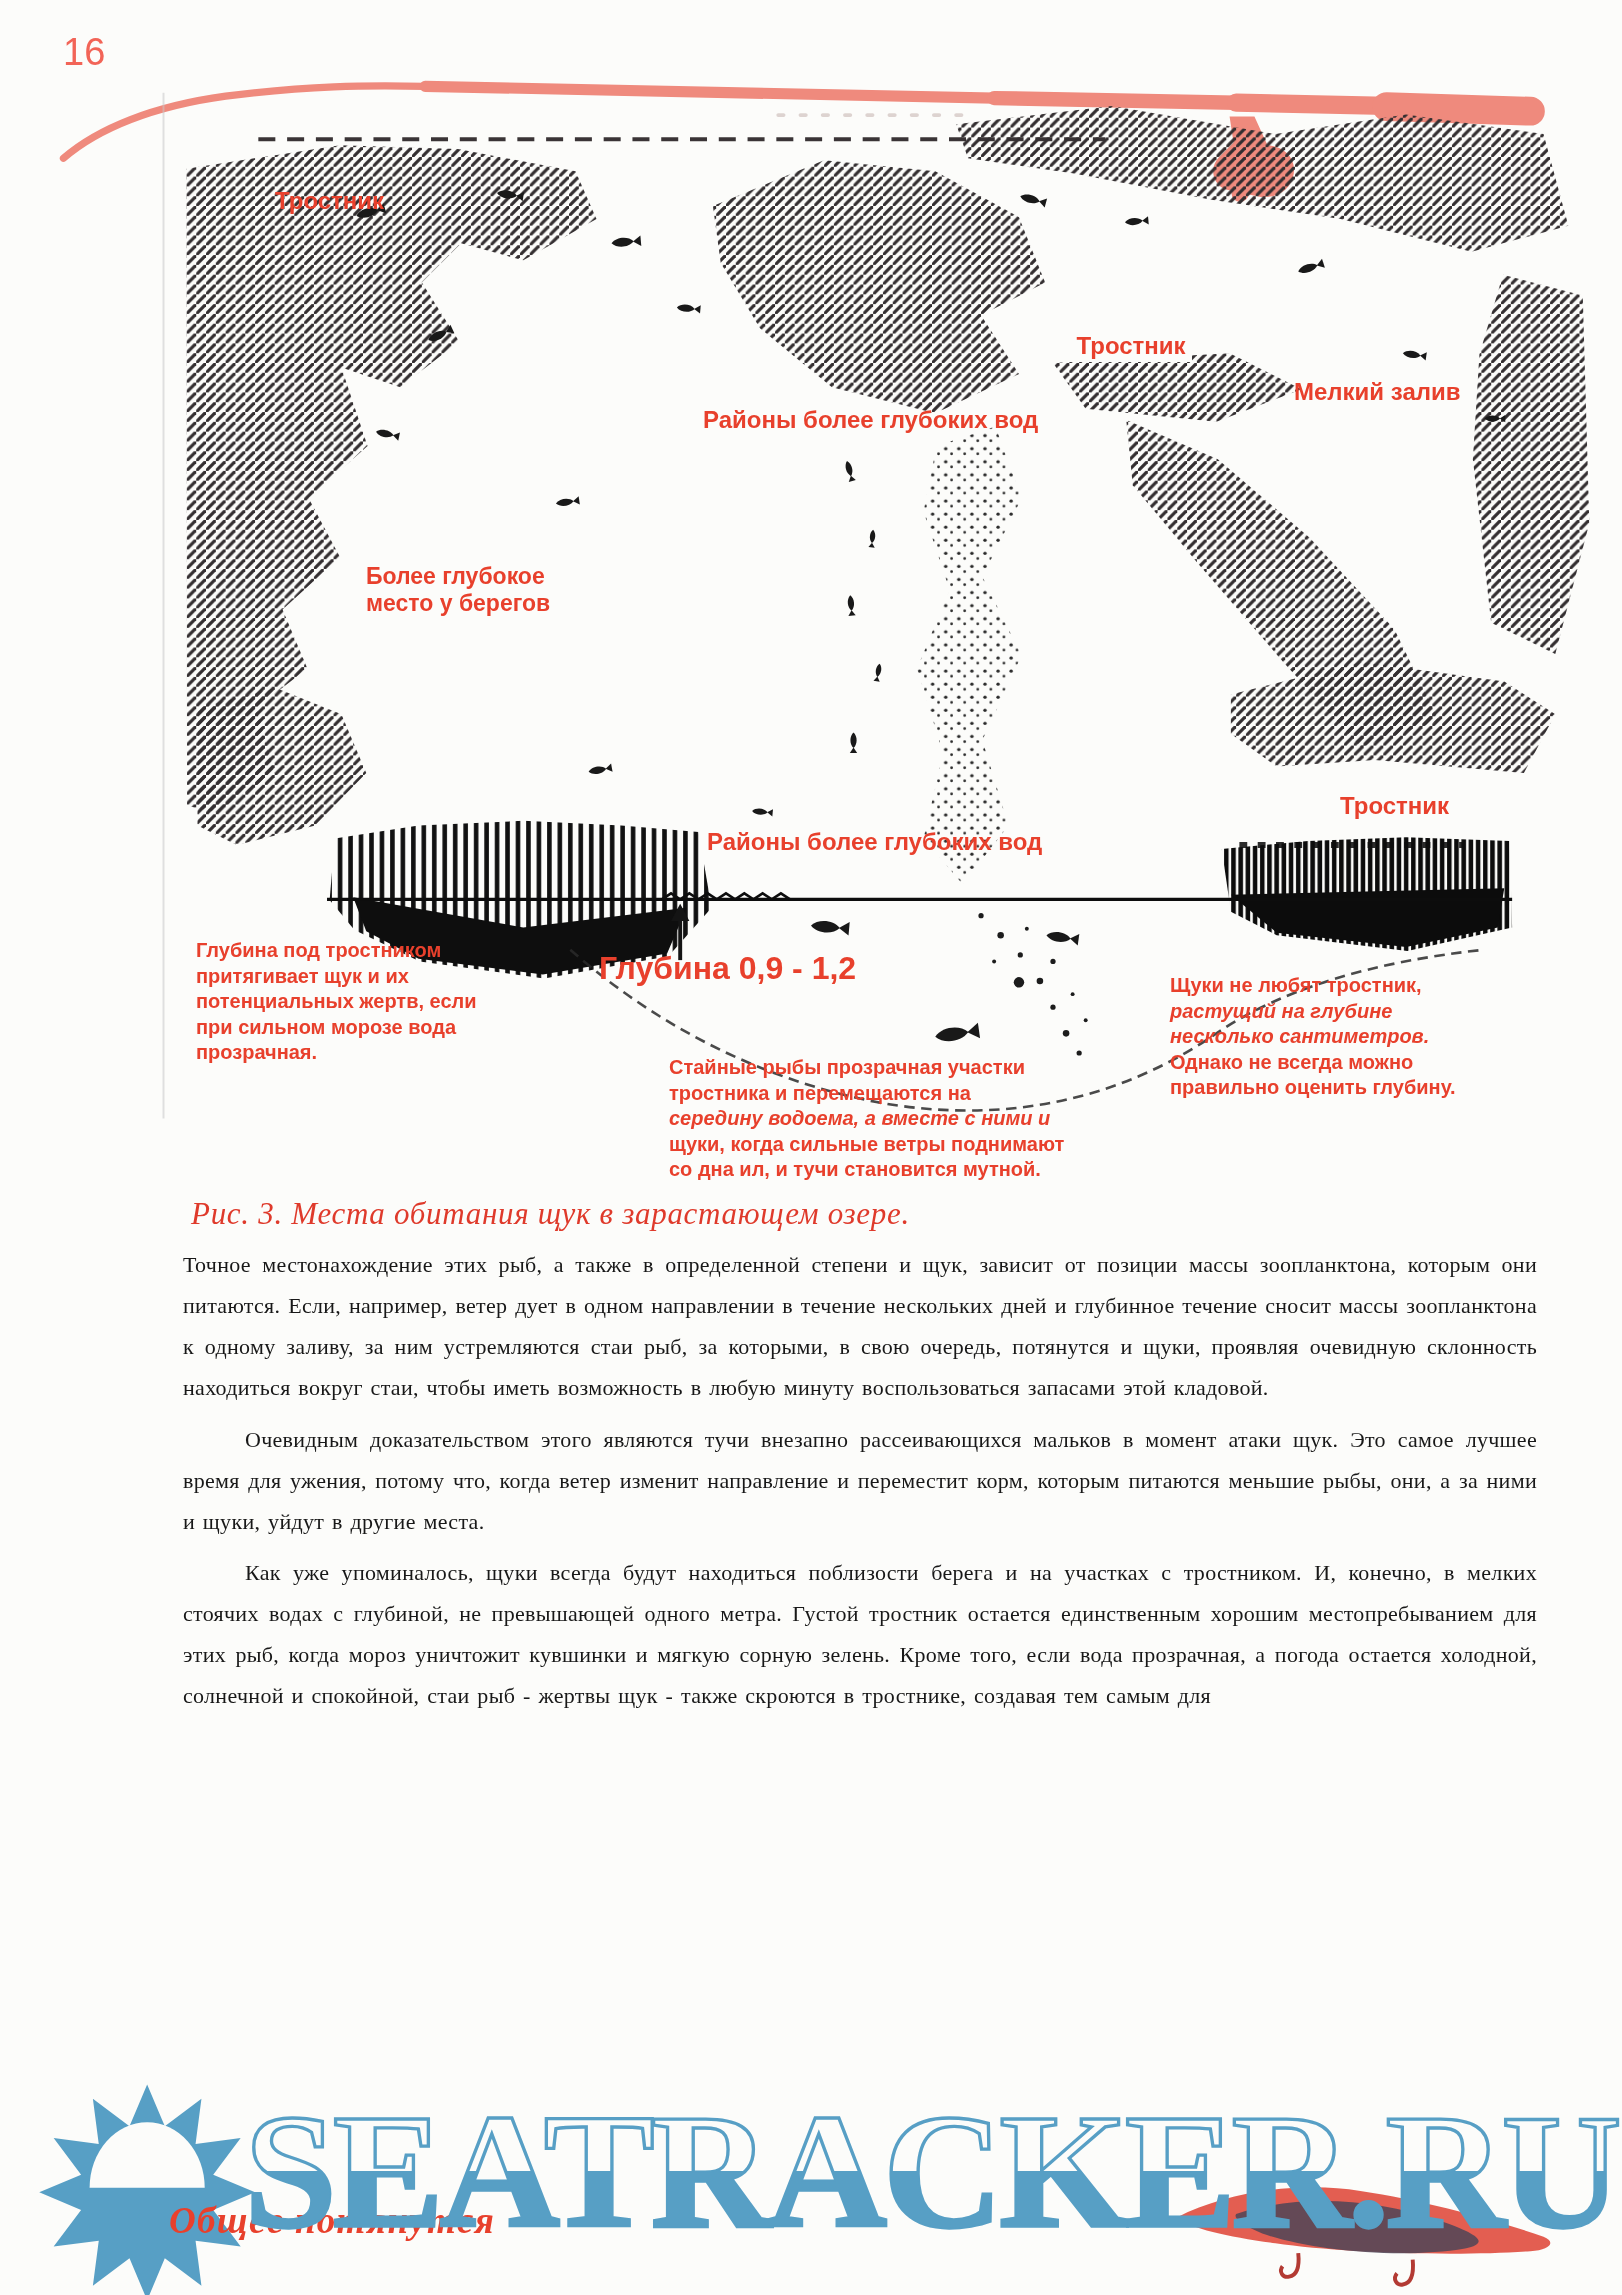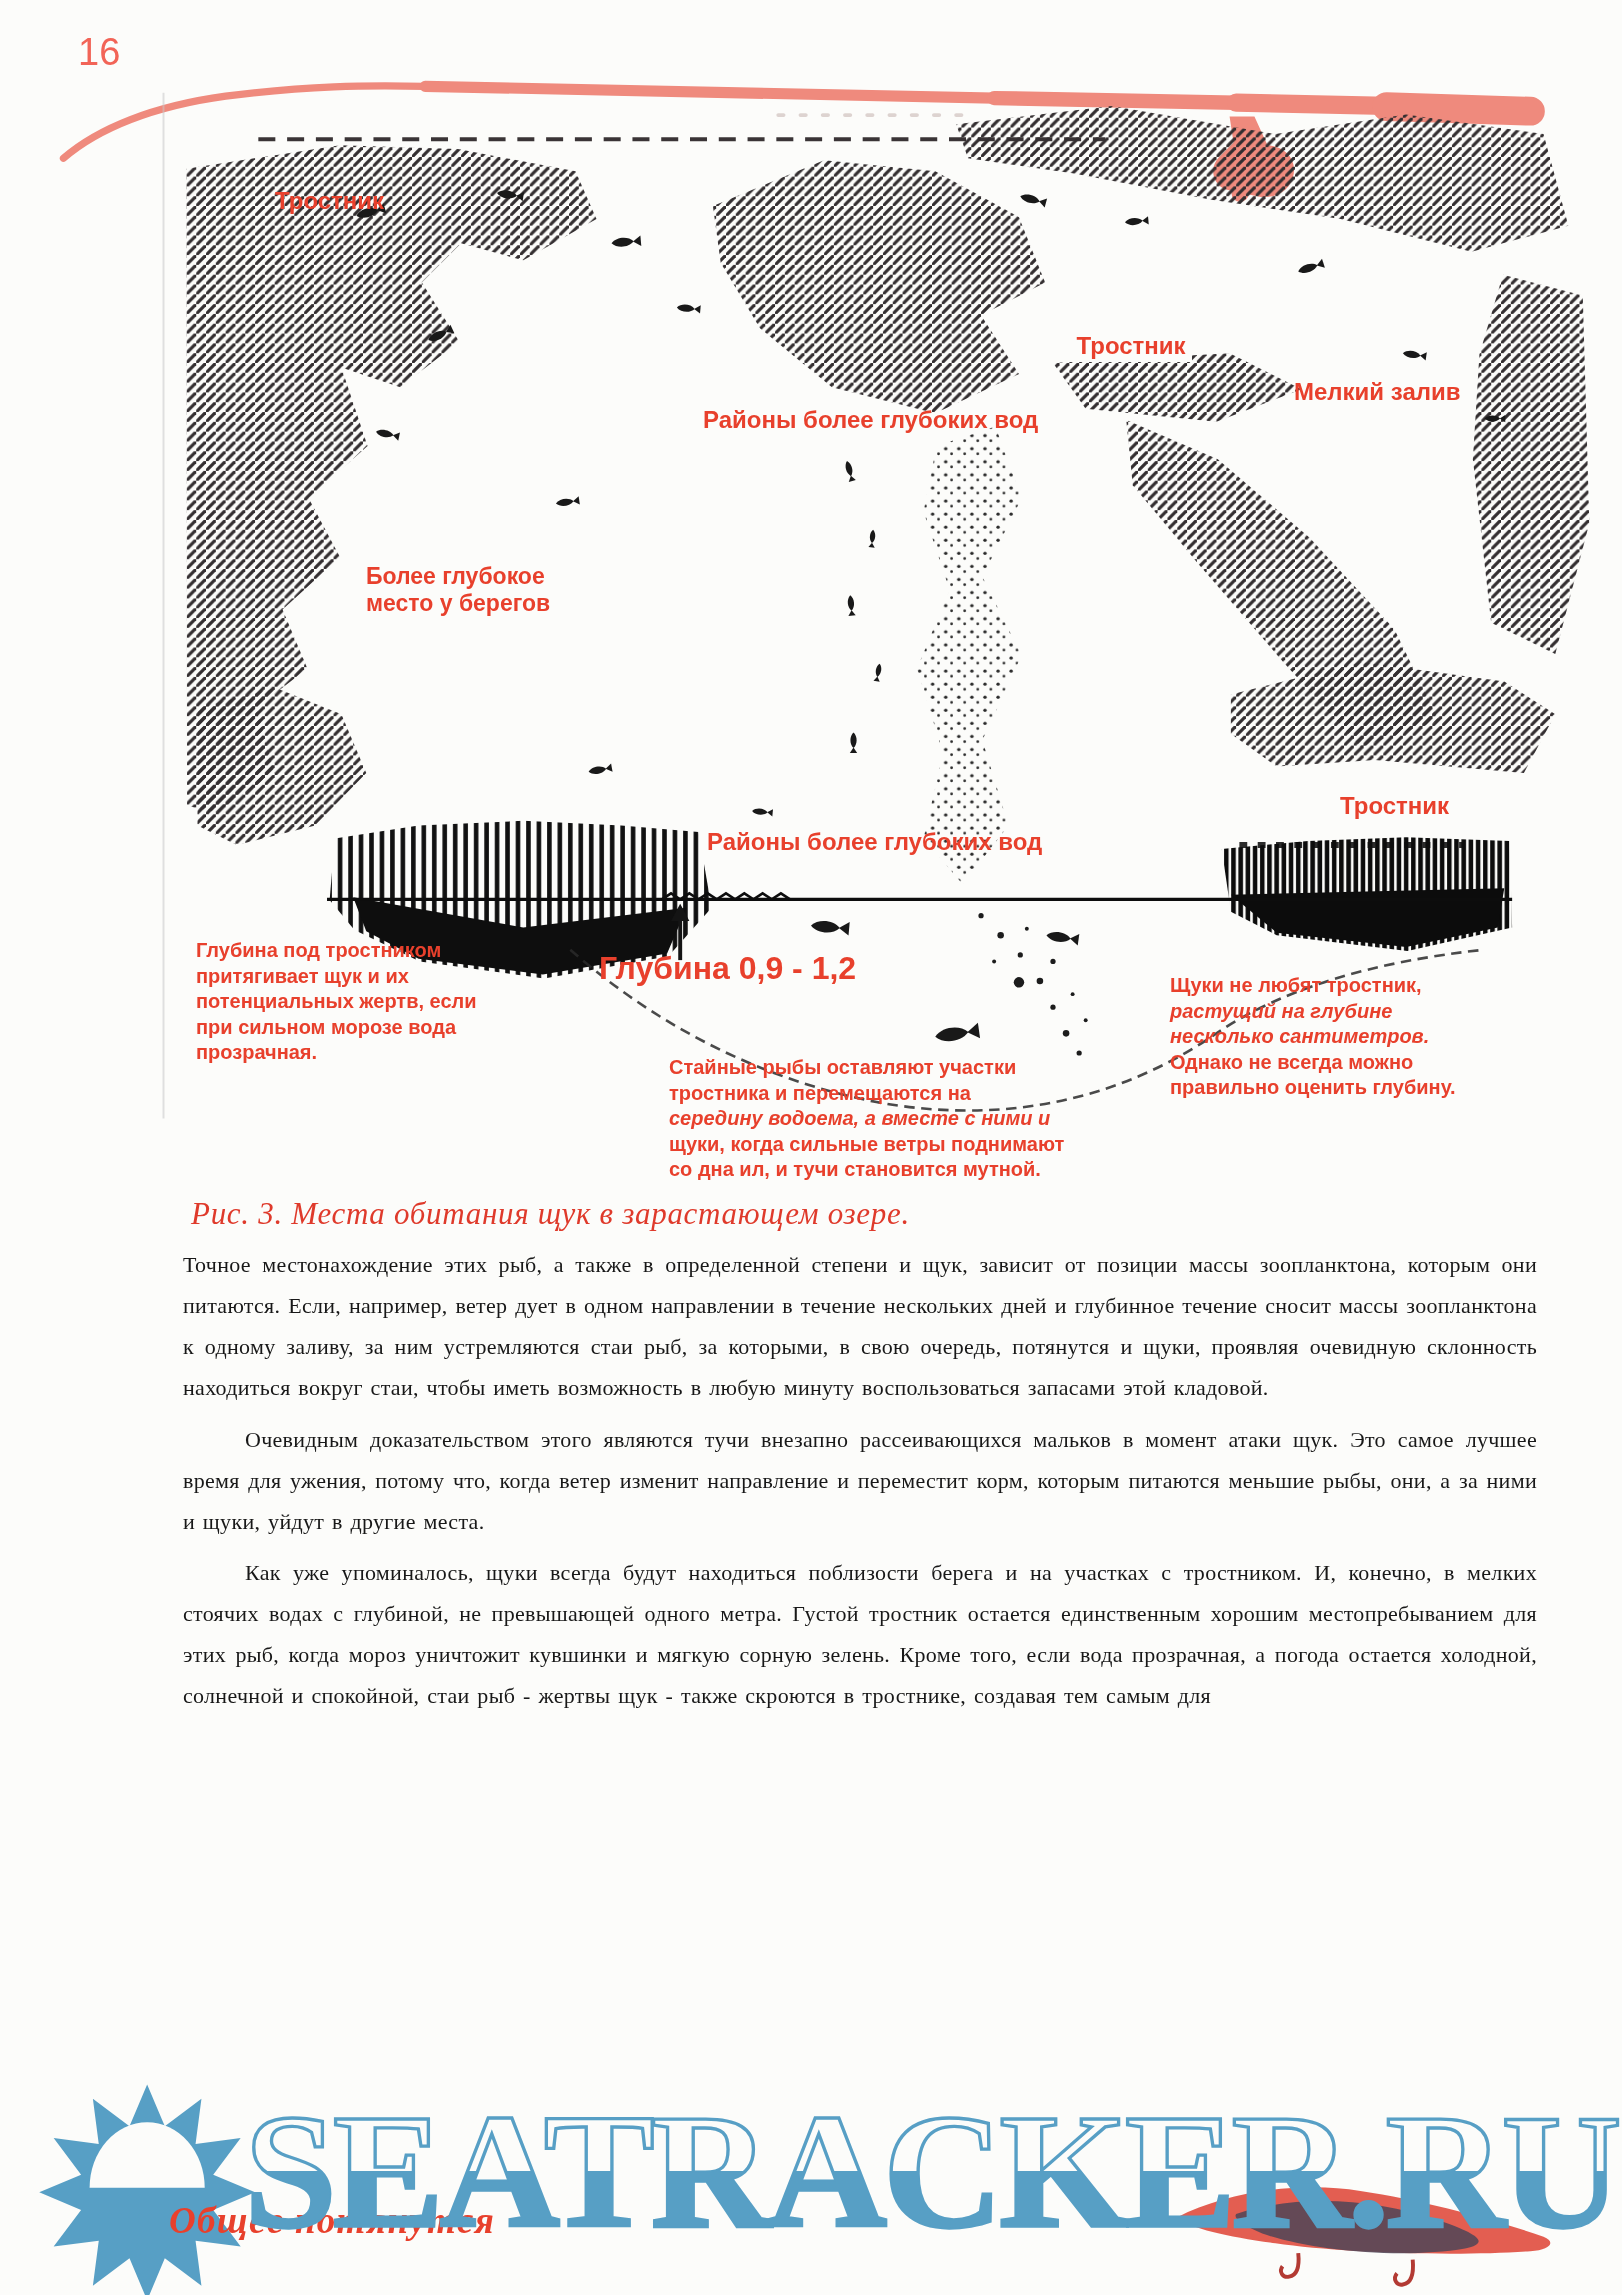--- a/index.html
+++ b/index.html
@@ -2,21 +2,21 @@
 <html style="font-size:10.5px"><head>
 <meta charset="utf-8">
 <style>
   html,body{margin:0;padding:0;background:#e8e8e6;}
   #page{
     position:relative;width:1622px;height:2295px;background:#fcfcfa;
     overflow:hidden;font-family:"Liberation Sans",sans-serif;
     --red:#e8402c; --pink:#ef8a7d; --blue:#579fc5; --ink:#181818;
   }
   #art{position:absolute;left:0;top:0;z-index:5;}
-  #page-number{position:absolute;left:63px;top:31px;font-size:38px;color:#f26457;z-index:15;margin-left:15px;}
+  #page-number{position:absolute;left:63px;top:31px;font-size:38px;color:#f26457;z-index:15;}
   
   .lbl{position:absolute;font-weight:700;color:var(--red);white-space:nowrap;z-index:15;}
   #lbl-reed1{left:275px;top:187px;font-size:24px;}
   #lbl-reed2{left:1070px;top:331px;font-size:24px;background:#fcfcfa;padding:1.3px 6.5px;}
   #lbl-bay{left:1294px;top:378px;font-size:24px;}
   #lbl-deep1{left:703px;top:406px;font-size:24px;}
   #lbl-shore{left:366px;top:563px;font-size:23px;line-height:27px;z-index:15;position:absolute;font-weight:700;color:var(--red);}
   #lbl-deep2{left:707px;top:828px;font-size:24px;}
   #lbl-reed3{left:1340px;top:792px;font-size:24px;}
   #lbl-depth{left:599px;top:950px;font-size:32px;}
@@ -175,21 +175,21 @@
   <div class="lbl" id="lbl-depth">Глубина 0,9 - 1,2</div>
 
   <div class="anno" id="anno-left">
     <div>Глубина под тростником</div>
     <div>притягивает щук и их</div>
     <div>потенциальных жертв, если</div>
     <div>при сильном морозе вода</div>
     <div>прозрачная.</div>
   </div>
   <div class="anno" id="anno-mid">
-    <div>Стайные рыбы оставляют участки</div>
+    <div>Стайные рыбы прозрачная участки</div>
     <div>тростника и перемещаются на</div>
     <div class="it">середину водоема, а вместе с ними и</div>
     <div>щуки, когда сильные ветры поднимают</div>
     <div>со дна ил, и тучи становится мутной.</div>
   </div>
   <div class="anno" id="anno-right">
     <div>Щуки не любят тростник,</div>
     <div class="it">растущий на глубине</div>
     <div class="it">несколько сантиметров.</div>
     <div>Однако не всегда можно</div>

